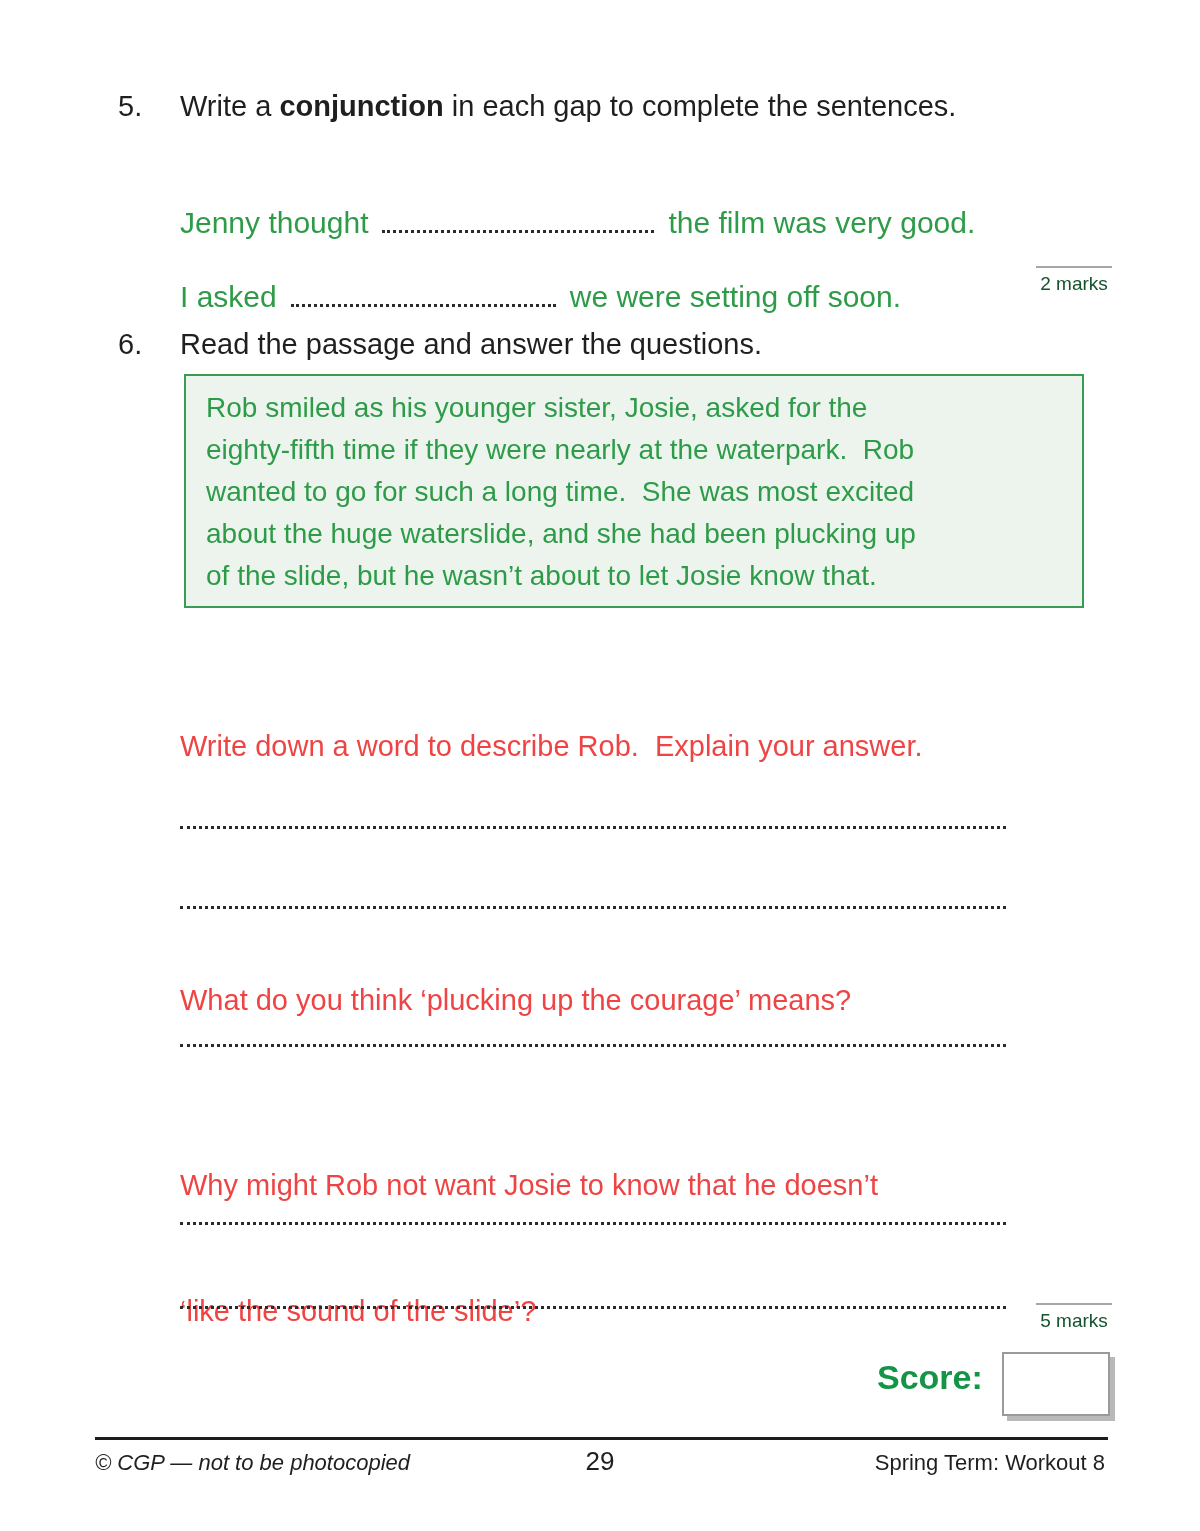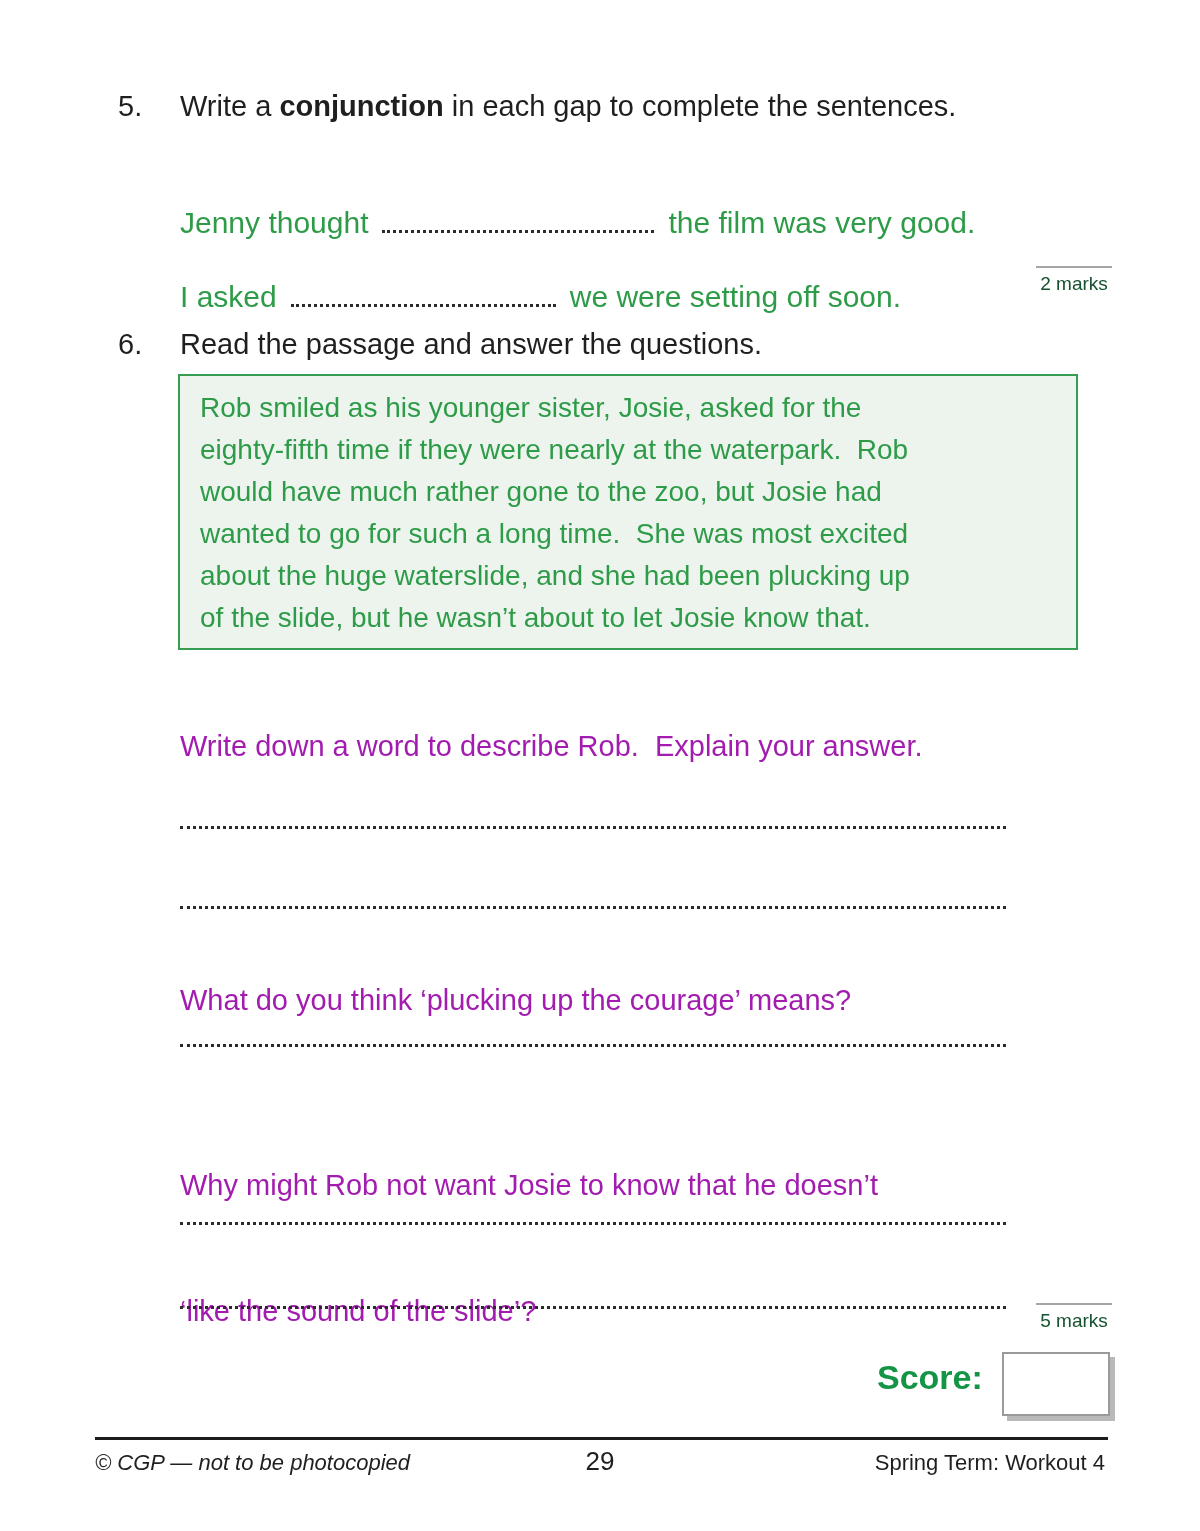--- a/index.html
+++ b/index.html
@@ -33,35 +33,35 @@
     width: 76px;
     border-top: 2px solid #a6a6a6;
     color: #14532d;
     font-size: 19px;
     text-align: center;
     padding-top: 5px;
   }
 
   
   #passage {
-    top: 374px; left: 178px; width: 900px;
+    top: 374px; left: 184px; width: 900px;
     box-sizing: border-box;
     background: #edf4ee;
     border: 2px solid #389c53;
     padding: 11px 20px 9px 20px;
     color: #2e9b48;
     font-size: 28px;
   }
   .pline { white-space: pre; line-height: 42px; }
 
   
   .sub {
     position: absolute; left: 180px;
     font-size: 29px; line-height: 40px;
-    color: #a21caf; white-space: pre-wrap;
+    color: #ef4444; white-space: pre-wrap;
   }
 
   
   .ansline {
     position: absolute; left: 180px; width: 826px; height: 0;
     border-top: 3px dotted #2b2b2b;
   }
 
   
   #scoreLabel {
@@ -113,21 +113,20 @@
 <div class="abs marks" id="marks2">2 marks</div>
 
 <div class="abs qrow" id="q6">
   <span class="qnum">6.</span>
   <span class="qtext">Read the passage and answer the questions.</span>
 </div>
 
 <div class="abs" id="passage">
   <div class="pline">Rob smiled as his younger sister, Josie, asked for the</div>
   <div class="pline">eighty-fifth time if they were nearly at the waterpark.  Rob</div>
-  <div class="pline">would have much rather gone to the zoo, but Josie had</div>
   <div class="pline">wanted to go for such a long time.  She was most excited</div>
   <div class="pline">about the huge waterslide, and she had been plucking up</div>
   <div class="pline">of the slide, but he wasn’t about to let Josie know that.</div>
 </div>
 
 <div class="sub" id="sub1">Write down a word to describe Rob.  Explain your answer.</div>
 
 <div class="ansline" id="a1"></div>
 <div class="ansline" id="a2"></div>
 
@@ -144,13 +143,13 @@
 <div class="ansline" id="a5"></div>
 
 <div class="abs marks" id="marks5">5 marks</div>
 
 <div class="abs" id="scoreLabel">Score:</div>
 <div class="abs" id="scoreBox"></div>
 
 <div class="abs" id="frule"></div>
 <div class="abs" id="fleft">© CGP — not to be photocopied</div>
 <div class="abs" id="fpage">29</div>
-<div class="abs" id="fright">Spring Term: Workout 4</div>
+<div class="abs" id="fright">Spring Term: Workout 8</div>
 
 </body></html>

